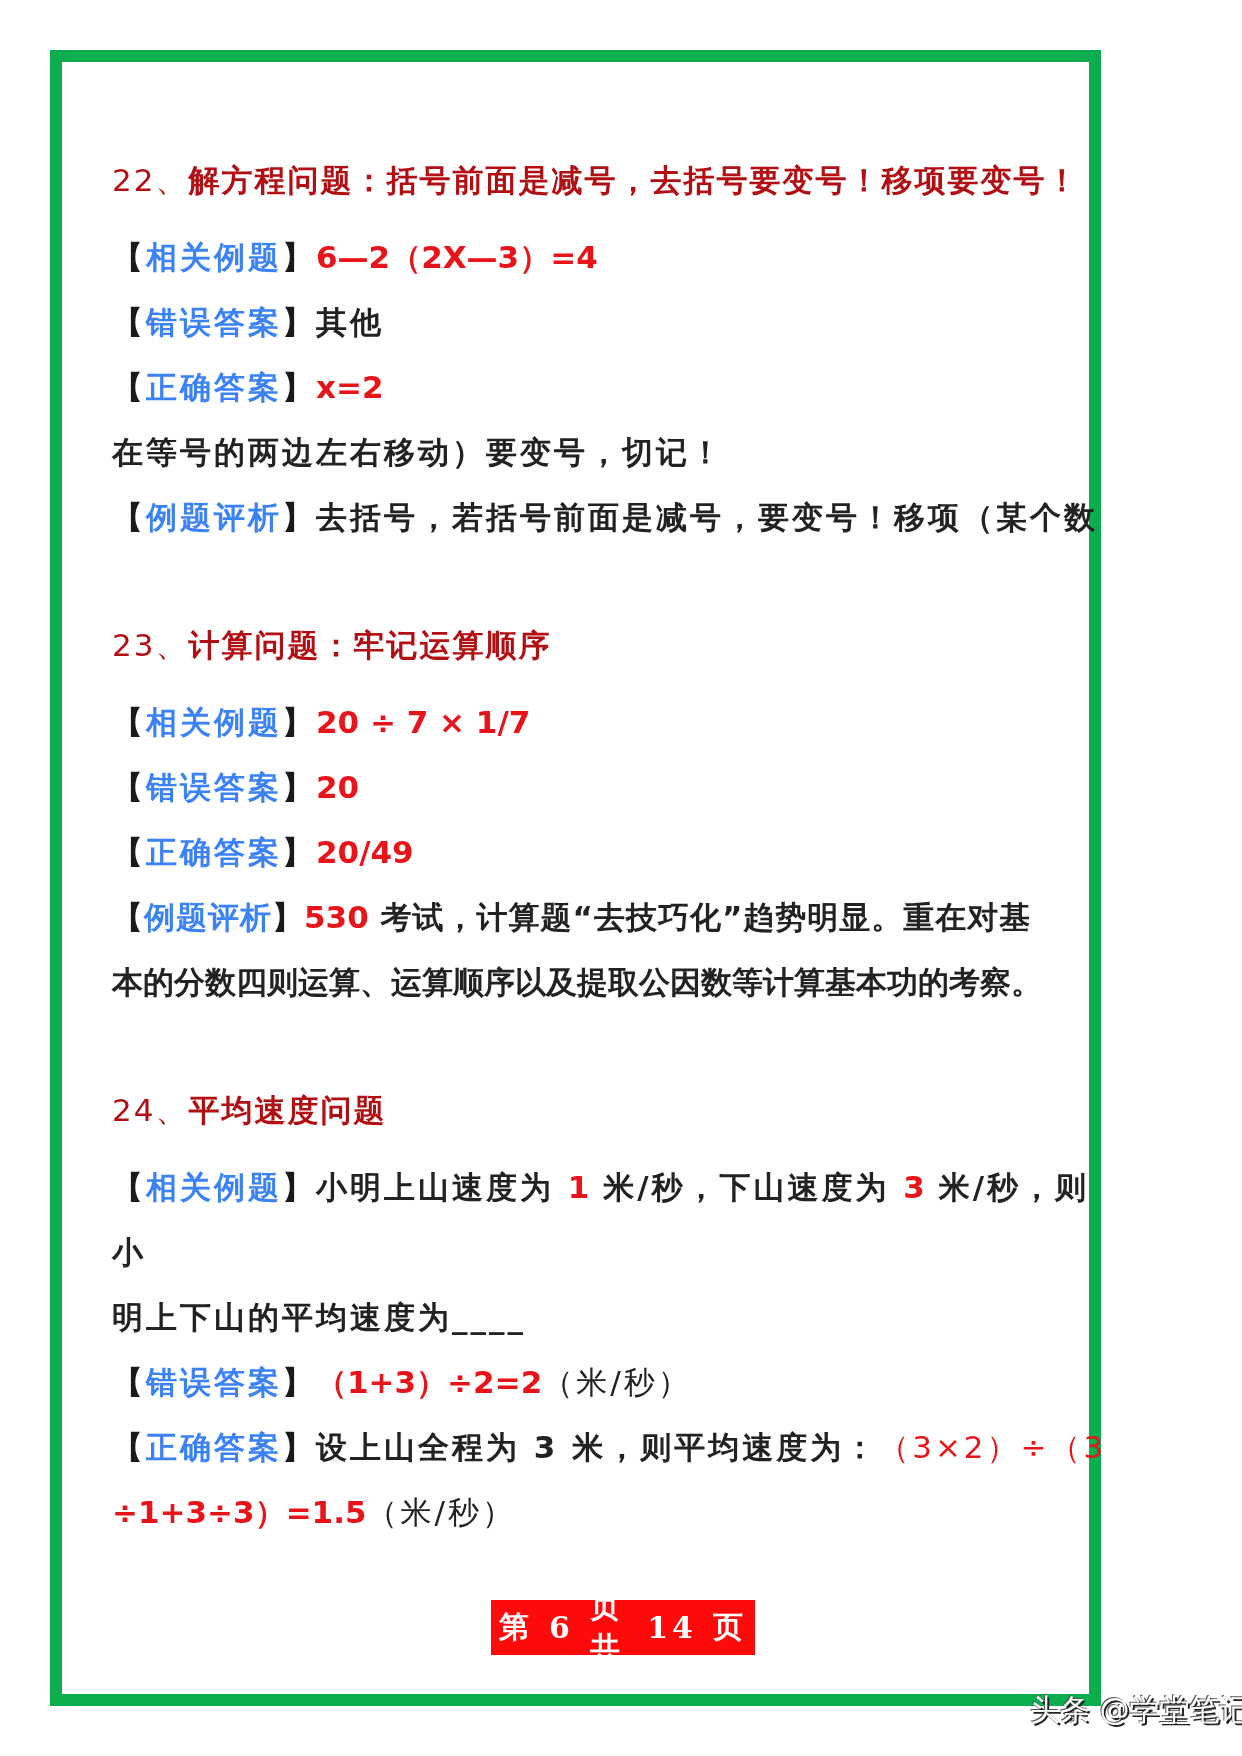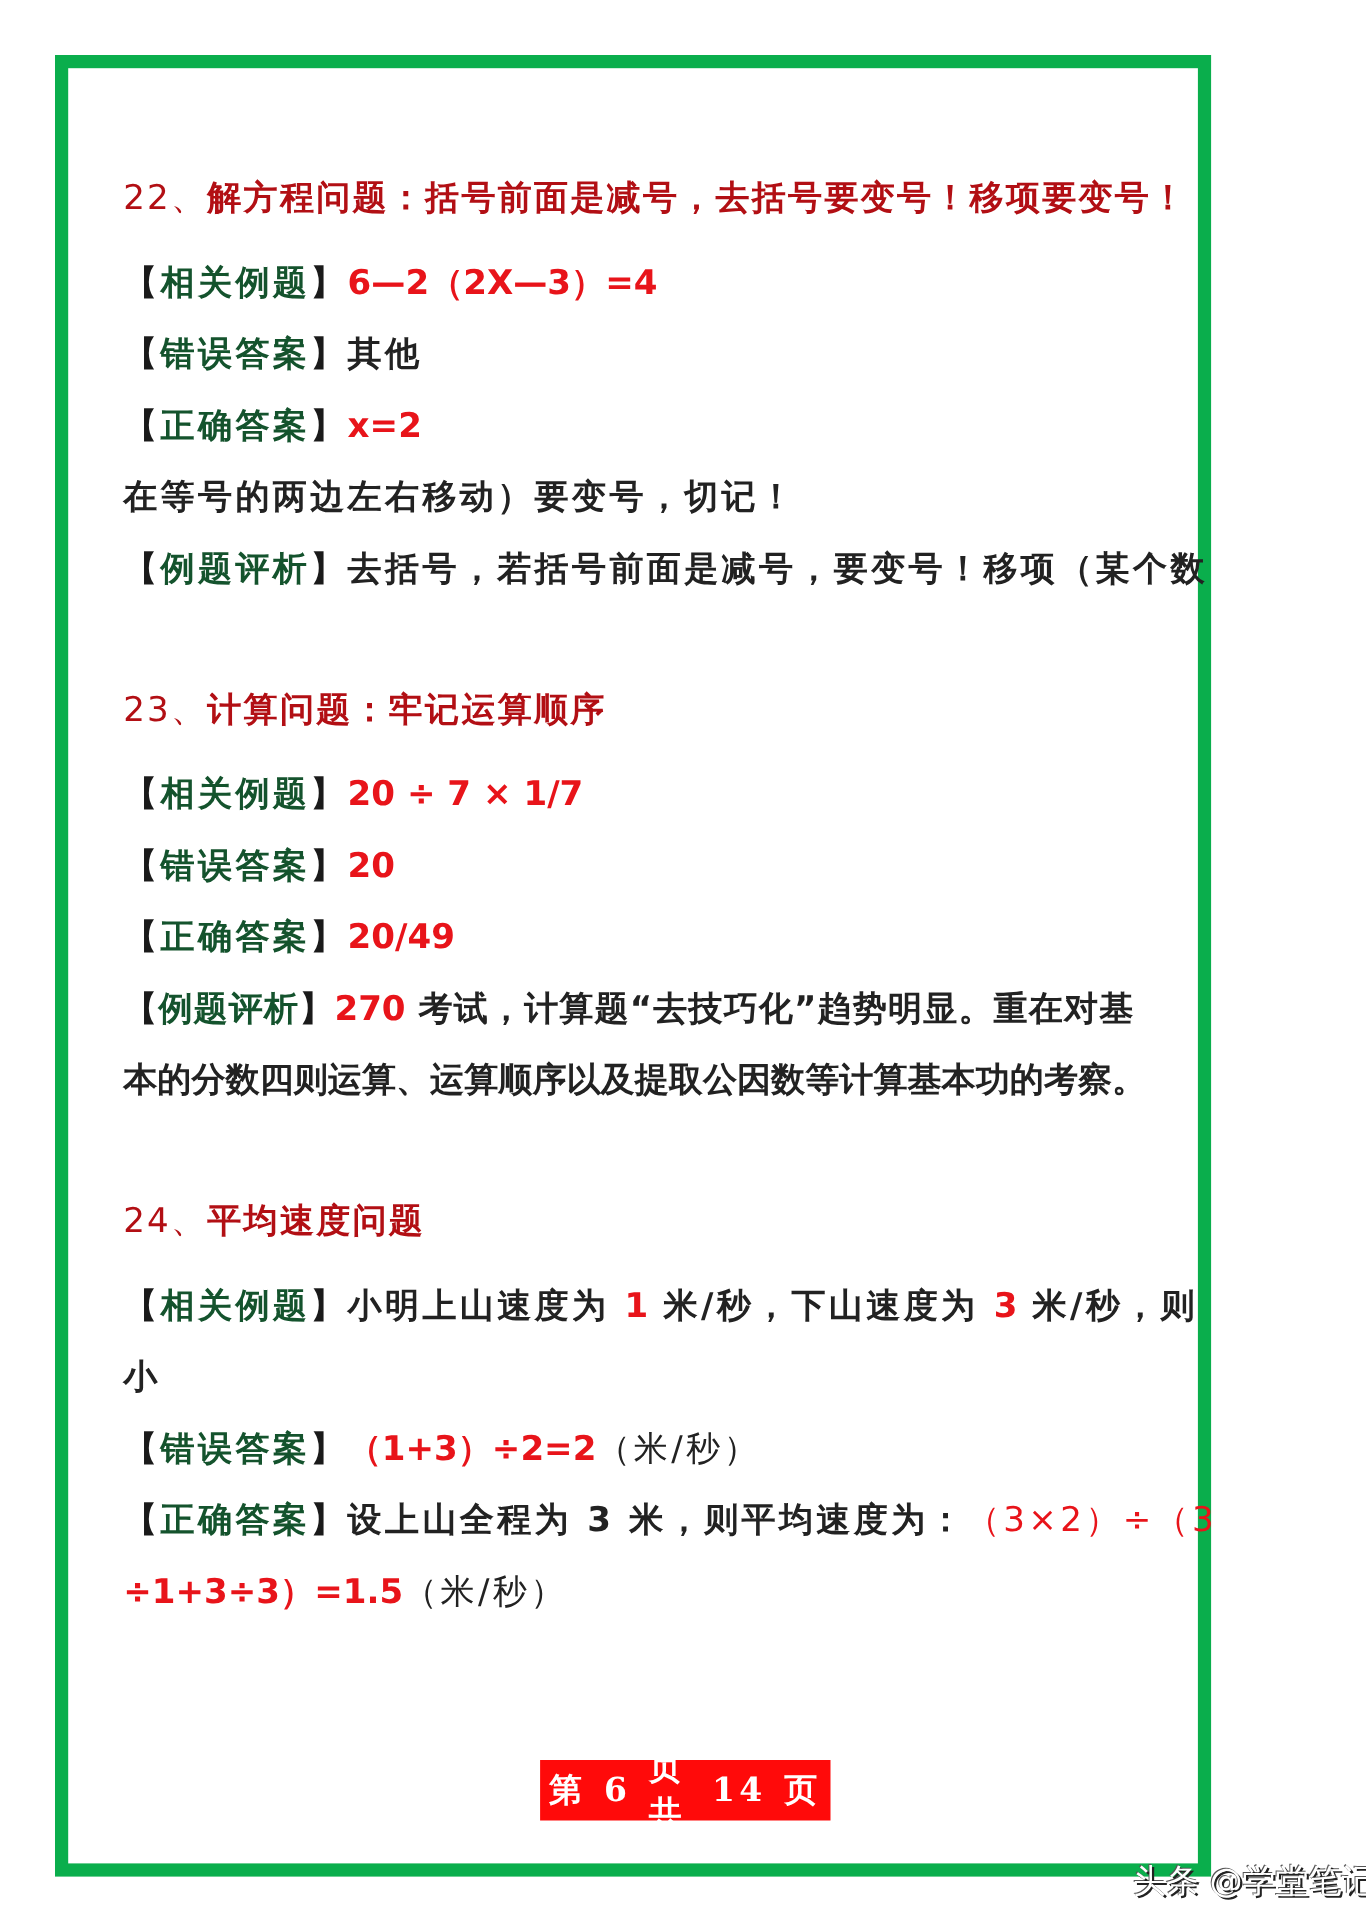--- a/index.html
+++ b/index.html
@@ -6,21 +6,21 @@
   body { width:1242px; height:1756px; background:#ffffff; position:relative; overflow:hidden;
          font-family:"DejaVu Sans","Liberation Sans",sans-serif; }
   .frame { position:absolute; left:50px; top:50px; width:1027px; height:1632px;
            border:12px solid #0aae4c; box-sizing:content-box; }
   .content { position:absolute; left:112px; top:160px; width:1010px; }
   .section { margin-bottom:0; }
   .sec-title { font-size:31px; line-height:40px; color:#b20f14; height:40px; margin-bottom:25px; font-weight:bold; letter-spacing:2px; white-space:nowrap; }
   .sec-title .num { font-weight:normal;margin-top:16px; }
   .row { font-size:31px; line-height:65px; color:#222; font-weight:bold; letter-spacing:3px; }
   .row .br { color:#1a1a1a; }
-  .row .lbl { color:#14532d; }
+  .row .lbl { color:#3b82f6; }
   .row .red { color:#e8141a; letter-spacing:0; }
   .gap { height:75px; }
   .badge { position:absolute; left:491px; top:1600px; width:264px; height:55px; background:#ff0a0a;
            color:#fff; font-weight:bold; font-size:30px; display:flex; align-items:center; justify-content:center;
            letter-spacing:4px; font-family:"DejaVu Serif","Liberation Serif",serif; }
   .badge span { margin:0 8px; }
   .watermark { position:absolute; left:985px; top:1690px; font-size:30px; color:#ffffff;
                text-shadow:2px 2px 0 #222, -1px -1px 0 #555; font-family:"DejaVu Sans",sans-serif; white-space:nowrap;margin-left:45px; }
 </style>
 </head>
@@ -39,29 +39,30 @@
     <div class="row"><span class="br">【</span><span class="lbl">例题评析</span><span class="br">】</span><span>去括号，若括号前面是减号，要变号！移项（某个数</span></div>
   </div>
 
   <div class="gap"></div>
 
   <div class="section">
     <div class="sec-title"><span class="num">23、</span><span>计算问题：牢记运算顺序</span></div>
     <div class="row"><span class="br">【</span><span class="lbl">相关例题</span><span class="br">】</span><span class="red">20 ÷ 7 × 1/7</span></div>
     <div class="row"><span class="br">【</span><span class="lbl">错误答案</span><span class="br">】</span><span class="red">20</span></div>
     <div class="row"><span class="br">【</span><span class="lbl">正确答案</span><span class="br">】</span><span class="red">20/49</span></div>
-    <div class="row" style="letter-spacing:1px"><span class="br">【</span><span class="lbl">例题评析</span><span class="br">】</span><span class="red">270</span><span> 考试，计算题“去技巧化”趋势明显。重在对基</span></div>
+    <div class="row" style="letter-spacing:1px"><span class="br">【</span><span class="lbl">例题评析</span><span class="br">】</span><span class="red">530</span><span> 考试，计算题“去技巧化”趋势明显。重在对基</span></div>
     <div class="row" style="letter-spacing:0"><span>本的分数四则运算、运算顺序以及提取公因数等计算基本功的考察。</span></div>
   </div>
 
   <div class="gap"></div>
 
   <div class="section">
     <div class="sec-title"><span class="num">24、</span><span>平均速度问题</span></div>
     <div class="row"><span class="br">【</span><span class="lbl">相关例题</span><span class="br">】</span><span>小明上山速度为 </span><span class="red">1</span><span> 米/秒，下山速度为 </span><span class="red">3</span><span> 米/秒，则小</span></div>
+    <div class="row"><span>明上下山的平均速度为____</span></div>
     <div class="row"><span class="br">【</span><span class="lbl">错误答案</span><span class="br">】</span><span class="red">（1+3）÷2=2</span><span style="font-weight:normal">（米/秒）</span></div>
     <div class="row"><span class="br">【</span><span class="lbl">正确答案</span><span class="br">】</span><span>设上山全程为 3 米，则平均速度为：</span><span class="red" style="font-weight:normal;letter-spacing:3px">（3×2）÷（3</span></div>
     <div class="row"><span class="red">÷1+3÷3）=1.5</span><span style="font-weight:normal">（米/秒）</span></div>
   </div>
 </div>
 
 <div class="badge">
   <span>第</span>
   <span>6</span>
   <span>页 共</span>

